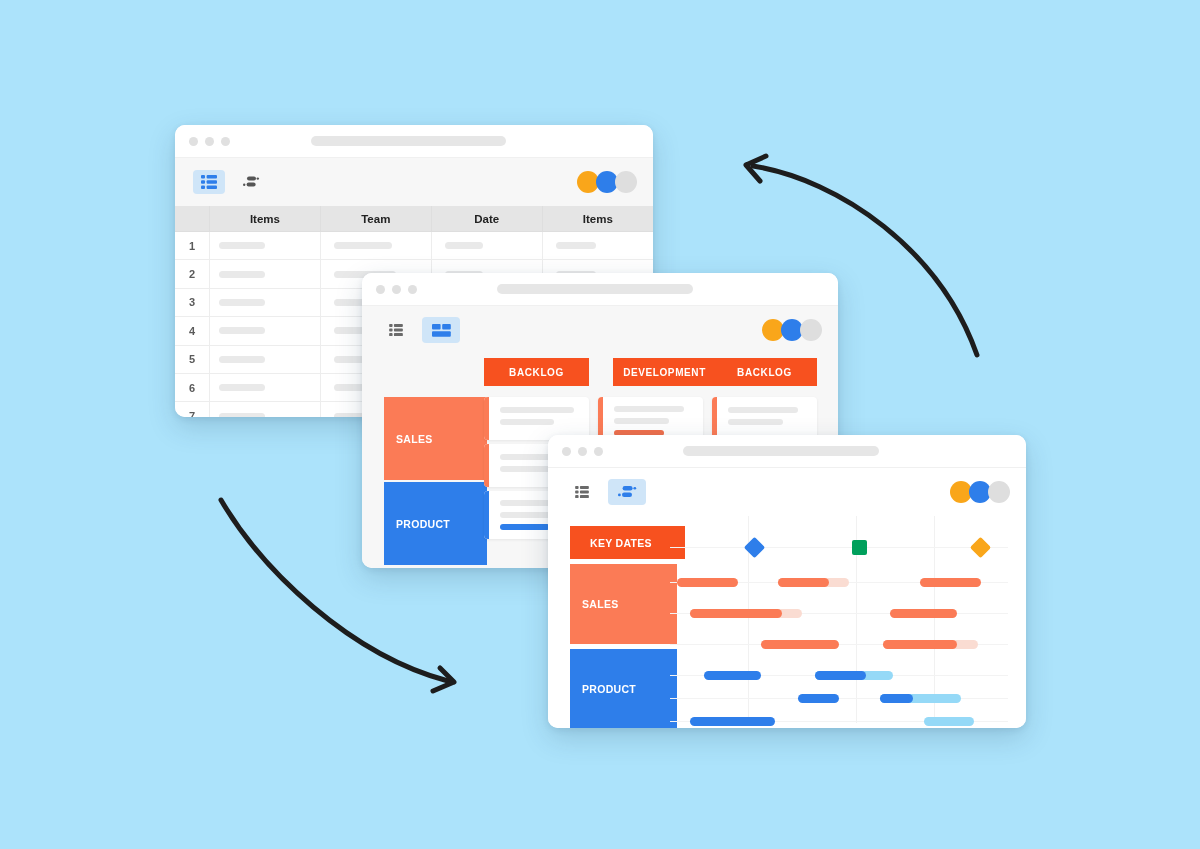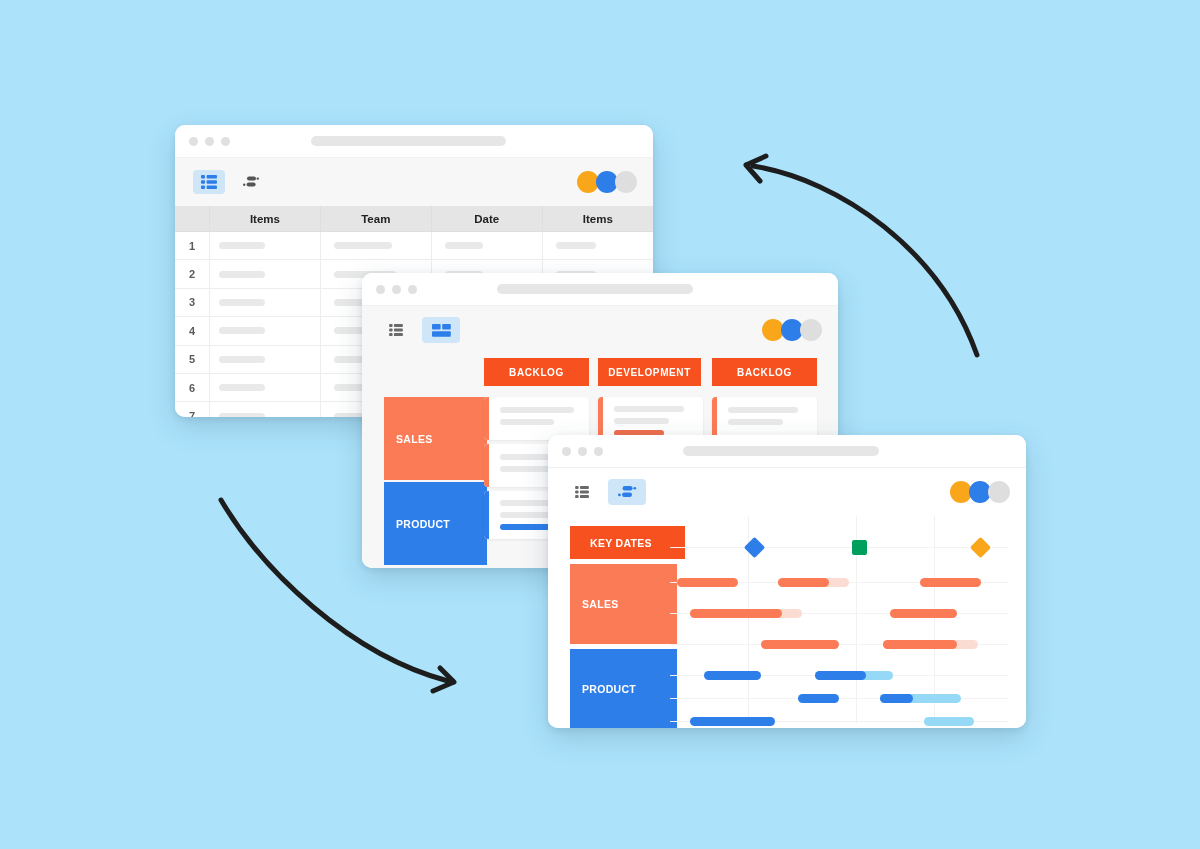--- a/index.html
+++ b/index.html
@@ -355,21 +355,21 @@
       <div class="avatars">
         <span class="av o"></span>
         <span class="av b"></span>
         <span class="av g"></span>
       </div>
     </div>
 
     <div class="kan-body">
 
       <div class="colhead" style="left:122px; top:4px; width:105px;">BACKLOG</div>
-      <div class="colhead" style="left:236px; top:4px; width:103px;">DEVELOPMENT</div>
+      <div class="colhead" style="left:251px; top:4px; width:103px;">DEVELOPMENT</div>
       <div class="colhead" style="left:350px; top:4px; width:105px;">BACKLOG</div>
 
       <div class="grouplbl" style="left:22px; top:43px; width:91px; height:83px; background:#fb7b56;">
         <span>SALES</span>
       </div>
       <div class="grouplbl" style="left:22px; top:128px; width:91px; height:83px; background:#2e7eea;">
         <span>PRODUCT</span>
       </div>
 
       <div class="card" style="left:122px; top:43px; width:105px; height:43px;">

